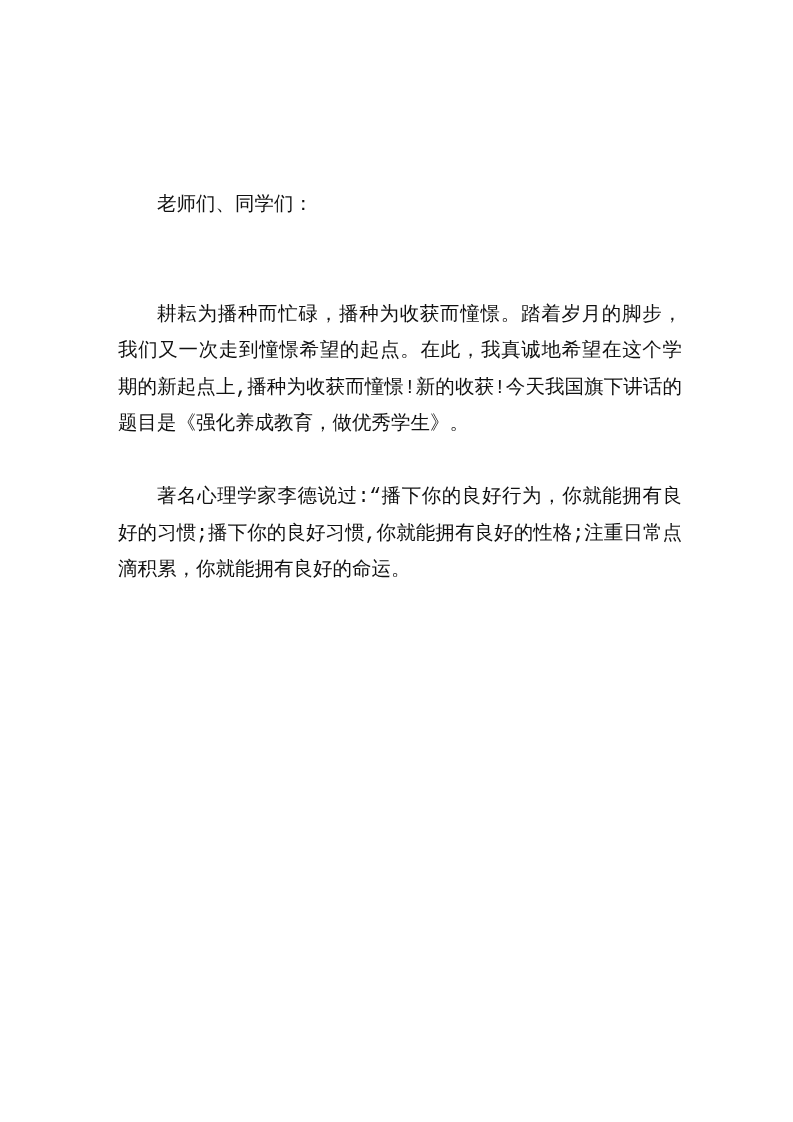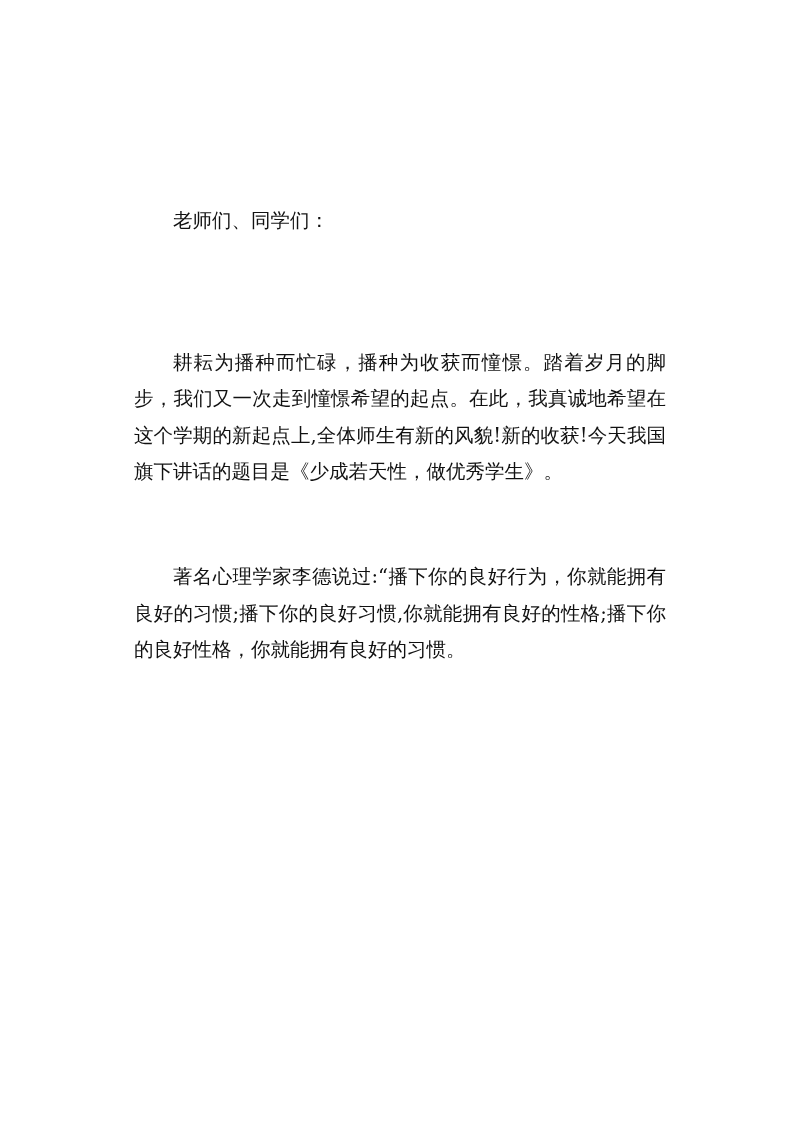--- a/index.html
+++ b/index.html
@@ -2,28 +2,28 @@
 <html><head>
 <meta charset="utf-8">
 <style>
   html, body { margin: 0; padding: 0; background: #ffffff; }
   body { width: 793px; height: 1122px; position: relative; overflow: hidden; }
   .page {
     position: absolute; left: 118px; top: 187px; width: 564px;
     font-family: "DejaVu Serif", "Liberation Serif", serif;
     font-size: 19.5px; color: #111111; line-height: 36.5px;
   }
-  .p { text-indent: 39px; margin: 16px; text-align: justify; }
+  .p { text-indent: 39px; margin: 0; text-align: justify; font-family: Liberation Mono, monospace; }
   .gap { height: 36.5px; }
 </style>
 </head>
 <body>
 
 <div class="page">
   <p class="p">老师们、同学们：</p>
   <div class="gap"></div>
   <div class="gap"></div>
-  <p class="p">耕耘为播种而忙碌，播种为收获而憧憬。踏着岁月的脚步，我们又一次走到憧憬希望的起点。在此，我真诚地希望在这个学期的新起点上,全体师生有新的风貌!新的收获!今天我国旗下讲话的题目是《少成若天性，做优秀学生》。</p>
+  <p class="p">耕耘为播种而忙碌，播种为收获而憧憬。踏着岁月的脚步，我们又一次走到憧憬希望的起点。在此，我真诚地希望在这个学期的新起点上,播种为收获而憧憬!新的收获!今天我国旗下讲话的题目是《强化养成教育，做优秀学生》。</p>
   <div class="gap"></div>
-  <p class="p">著名心理学家李德说过:“播下你的良好行为，你就能拥有良好的习惯;播下你的良好习惯,你就能拥有良好的性格;播下你的良好性格，你就能拥有良好的习惯。</p>
+  <p class="p">著名心理学家李德说过:“播下你的良好行为，你就能拥有良好的习惯;播下你的良好习惯,你就能拥有良好的性格;注重日常点滴积累，你就能拥有良好的命运。</p>
   <div class="gap"></div>
   <div class="gap"></div>
 </div>
 
 </body></html>

